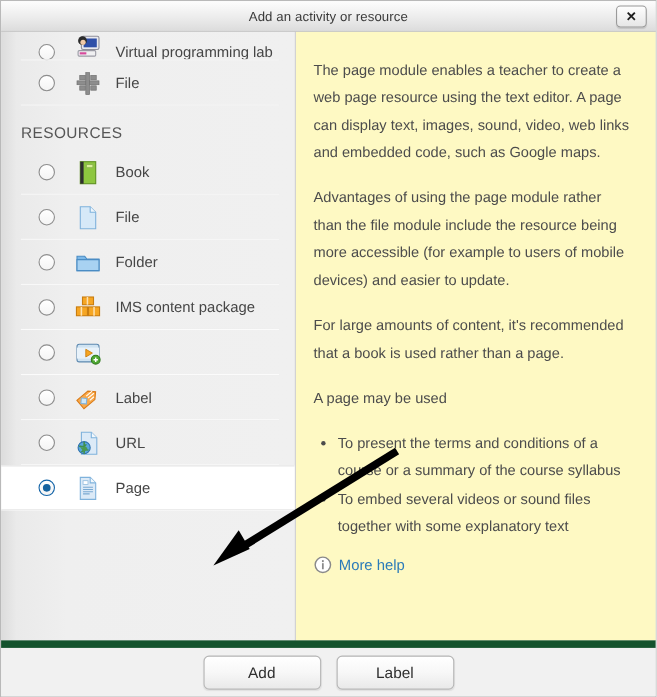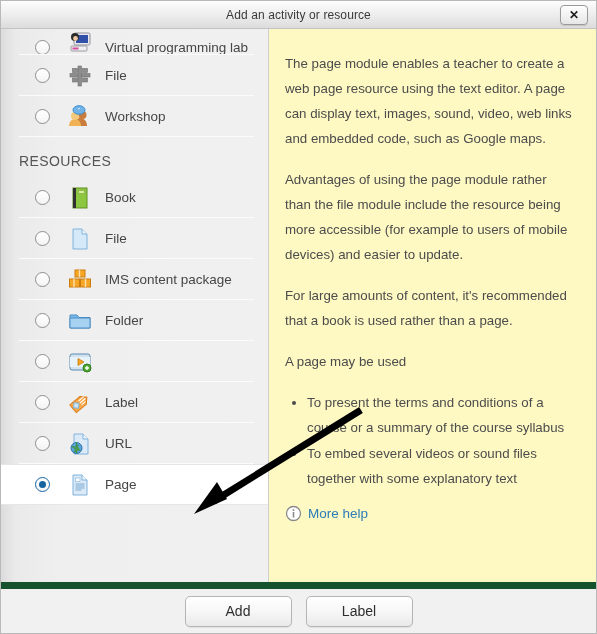--- a/index.html
+++ b/index.html
@@ -184,35 +184,20 @@
               <rect x="15.5" y="5.5" width="5" height="4"></rect>
               <rect x="5.5" y="15" width="5" height="4"></rect>
               <rect x="15.5" y="15" width="5" height="4"></rect>
             </g>
           </svg>
         </div>
         <div class="row-label">File</div>
         <div class="sep"></div>
       </div>
 
-      <div class="row">
-        <div class="radio"></div>
-        <div class="icon-wrap">
-          <svg width="26" height="26" viewBox="0 0 26 26">
-            <path d="M13 14c4 0 7 3 7 8H6c0-5 3-8 7-8z" fill="#c87d3e"></path>
-            <circle cx="15.5" cy="11" r="4" fill="#c87d3e"></circle>
-            <path d="M8 15c3.5 0 6 3 6 7H2c0-4 2.5-7 6-7z" fill="#f0b254"></path>
-            <circle cx="8" cy="12" r="4" fill="#f5c97a"></circle>
-            <ellipse cx="12" cy="6" rx="6" ry="4.3" fill="#6fb3e8" stroke="#3d8dcc"></ellipse>
-            <text x="12" y="8" font-size="6" fill="#ffffff" text-anchor="middle" font-family="sans-serif">"</text>
-          </svg>
-        </div>
-        <div class="row-label">Workshop</div>
-        <div class="sep"></div>
-      </div>
 
       <div class="group-head">RESOURCES</div>
 
       <div class="row">
         <div class="radio"></div>
         <div class="icon-wrap">
           <svg width="26" height="26" viewBox="0 0 26 26">
             <rect x="6" y="3" width="14" height="20" fill="#8dc63f" stroke="#5f9122"></rect>
             <rect x="6" y="3" width="3" height="20" fill="#2f2f2f"></rect>
             <rect x="11.5" y="5.5" width="6" height="3" fill="#d9ef9a" stroke="#8fb850"></rect>
@@ -224,46 +209,46 @@
 
       <div class="row">
         <div class="radio"></div>
         <div class="icon-wrap">
           <svg width="26" height="26" viewBox="0 0 26 26">
             <path d="M6 3h9l5 5v15H6z" fill="#d6e9f8" stroke="#7fb2dc"></path>
             <path d="M15 3v5h5" fill="#eef6fc" stroke="#7fb2dc"></path>
           </svg>
         </div>
         <div class="row-label">File</div>
+        <div class="sep"></div>
+      </div>
+
+      <div class="row">
+        <div class="radio"></div>
+        <div class="icon-wrap">
+          <svg width="26" height="26" viewBox="0 0 26 26">
+            <path d="M3 7h7l2 2.5h11V20H3z" fill="#7cb8e8" stroke="#4a8cc4"></path>
+            <path d="M3 10h20v10H3z" fill="#a8d2f2" stroke="#4a8cc4"></path>
+          </svg>
+        </div>
+        <div class="row-label">Folder</div>
         <div class="sep"></div>
       </div>
 
       <div class="row">
         <div class="radio"></div>
         <div class="icon-wrap">
           <svg width="26" height="26" viewBox="0 0 26 26">
             <rect x="8" y="3" width="10" height="7" fill="#f6a623" stroke="#c97d10"></rect>
             <rect x="2.5" y="12" width="10" height="8" fill="#f6a623" stroke="#c97d10"></rect>
             <rect x="13.5" y="12" width="10" height="8" fill="#f6a623" stroke="#c97d10"></rect>
             <path d="M12.5 3v7M7 12v8M18.5 12v8" stroke="#fde0b0" stroke-width="1.4"></path>
           </svg>
         </div>
         <div class="row-label">IMS content package</div>
-        <div class="sep"></div>
-      </div>
-
-      <div class="row">
-        <div class="radio"></div>
-        <div class="icon-wrap">
-          <svg width="26" height="26" viewBox="0 0 26 26">
-            <path d="M3 7h7l2 2.5h11V20H3z" fill="#7cb8e8" stroke="#4a8cc4"></path>
-            <path d="M3 10h20v10H3z" fill="#a8d2f2" stroke="#4a8cc4"></path>
-          </svg>
-        </div>
-        <div class="row-label">Folder</div>
         <div class="sep"></div>
       </div>
 
       <div class="row">
         <div class="radio"></div>
         <div class="icon-wrap">
           <svg width="26" height="26" viewBox="0 0 26 26">
             <rect x="3" y="5" width="20" height="16" rx="2" fill="#cfe3f2" stroke="#5d89b0"></rect>
             <rect x="3" y="8" width="20" height="10" fill="#e8f2fa"></rect>
             <path d="M11 9.5l6 3.5-6 3.5z" fill="#f6a623" stroke="#c97d10" stroke-width=".8"></path>

